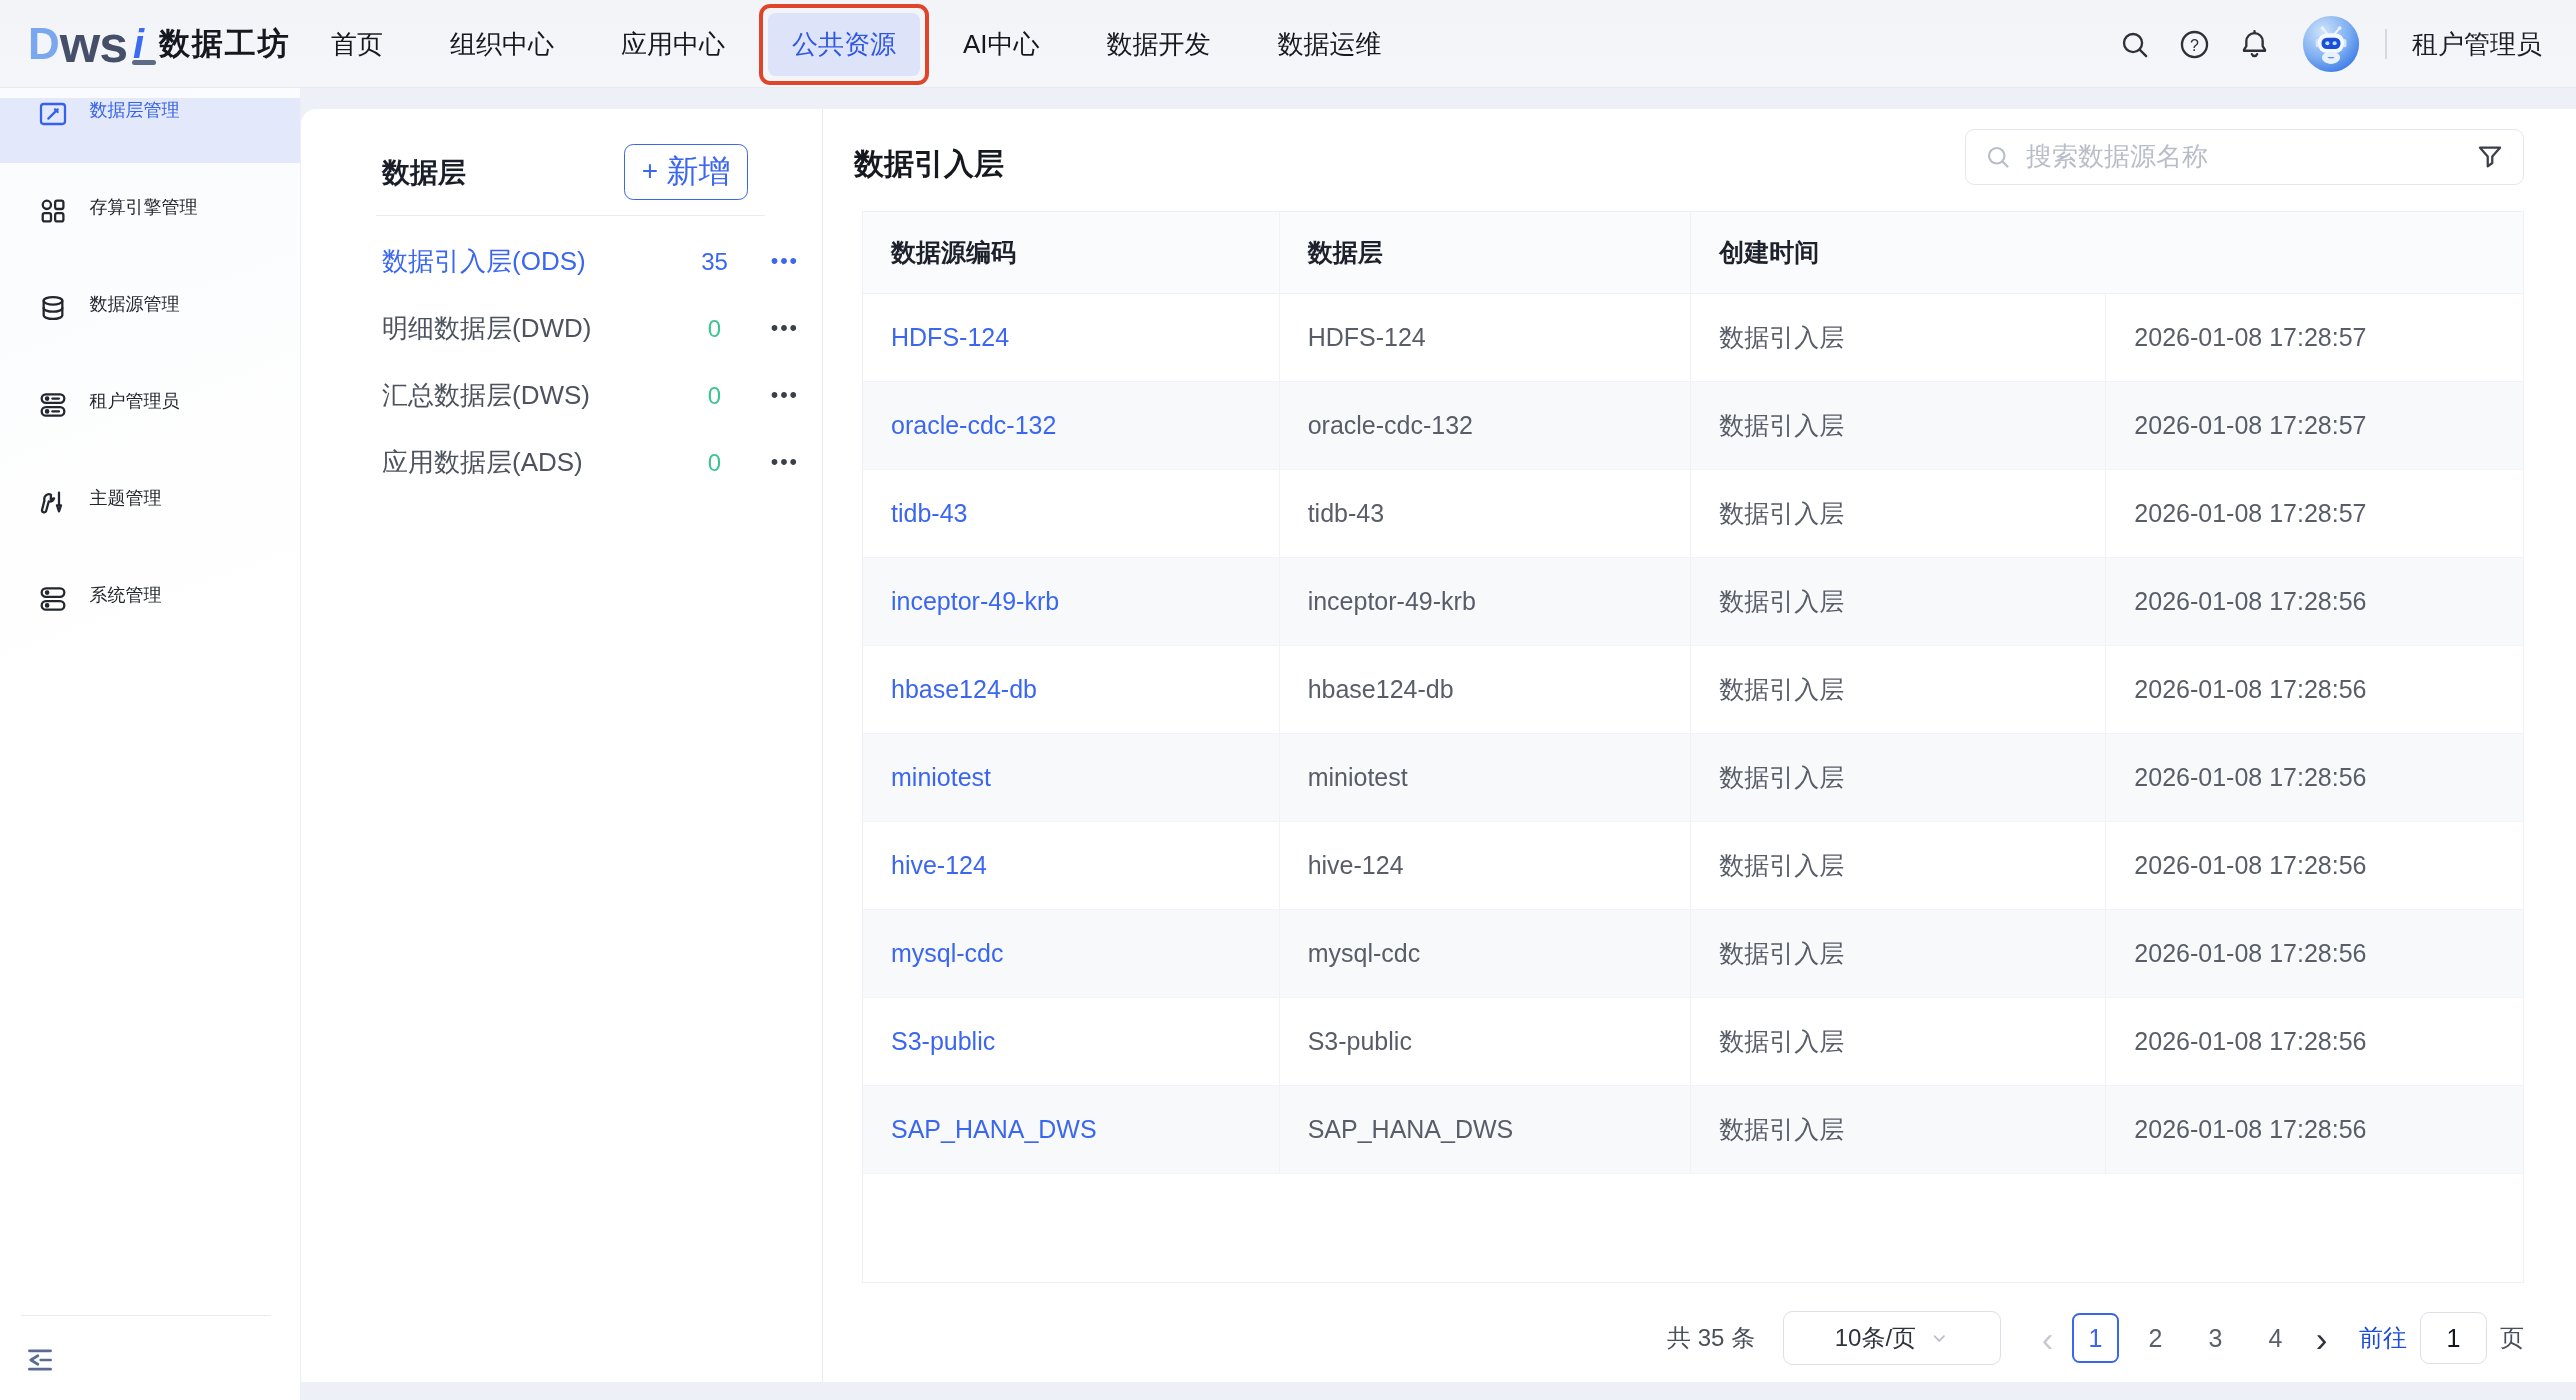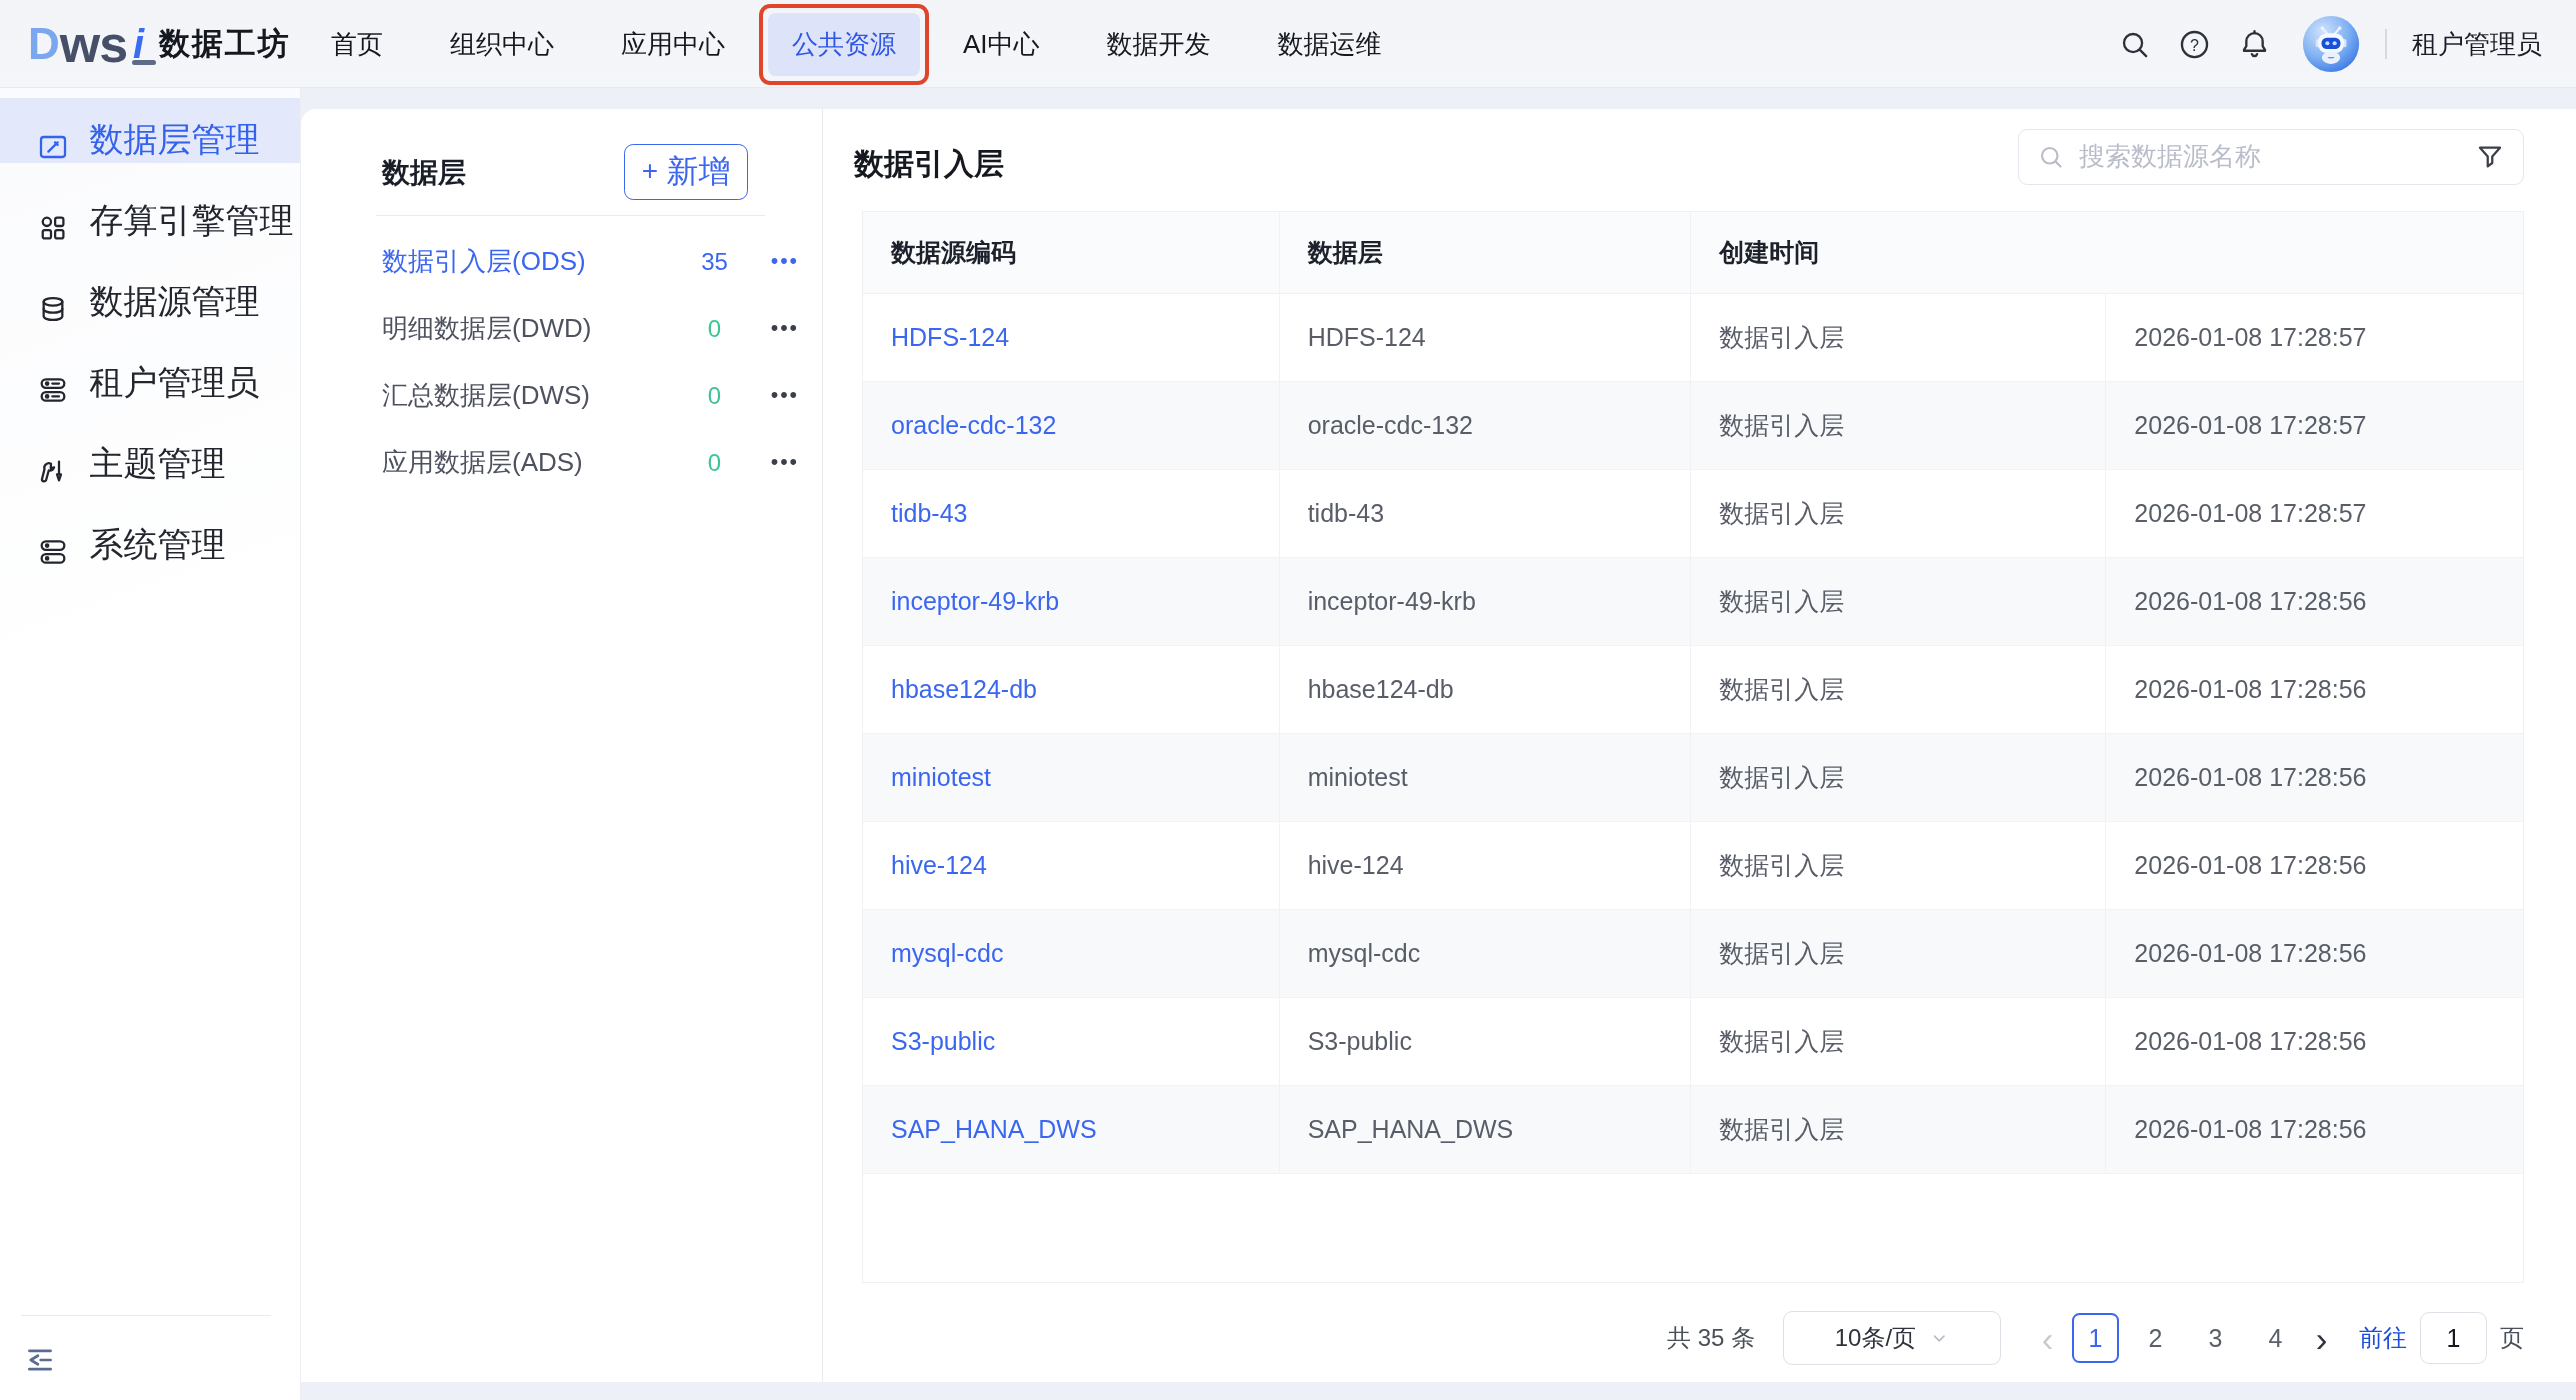--- a/index.html
+++ b/index.html
@@ -26,22 +26,22 @@
   .top-actions { position:absolute; right:34px; top:0; height:88px; display:flex; align-items:center; gap:25px; }
   .tb-icon { width:35px; height:35px; color:#2c3039; cursor:pointer; }
   .tb-icon svg { width:100%; height:100%; stroke:currentColor; fill:none; stroke-width:1.6; stroke-linecap:round; stroke-linejoin:round; }
   .avatar { width:58px; height:58px; border-radius:50%; overflow:hidden; cursor:pointer; margin-left:5.6px; }
   .vdiv { width:1.9px; height:30px; background:#d6d9e0; }
   .username { font-size:26px; color:#1a1d26; }
 
   
   .sidebar { position:absolute; left:0; top:88px; bottom:0; width:301px;
     background:linear-gradient(160deg,#fafbfd,#ffffff 45%); border-right:1.9px solid #eceef3; z-index:20; }
-  .side-item { height:65px; margin-bottom:16px; display:flex; align-items:flex-end; padding-left:37px; gap:20.5px;
-    font-size:34px; color:#23262e; cursor:pointer; }
+  .side-item { height:65px; margin-bottom:32px; display:flex; align-items:flex-start; padding-left:37px; gap:20.5px;
+    font-size:18px; color:#23262e; cursor:pointer; }
   .side-item:first-child { margin-top:10.2px; }
   .side-item.active { background:#e3e9fb; color:#3562ea; }
   .s-icon { width:32px; height:32px; flex:0 0 32px; }
   .s-icon svg { width:100%; height:100%; stroke:currentColor; fill:none; stroke-width:1.7; stroke-linecap:round; stroke-linejoin:round; }
   .side-foot-divider { position:absolute; left:21.4px; right:29px; bottom:85px; border-top:1.9px solid #e8eaef; }
   .collapse-btn { position:absolute; left:23px; bottom:24px; width:34px; height:34px; color:#5b6c94; cursor:pointer; }
   .collapse-btn svg { width:100%; height:100%; stroke:currentColor; fill:none; stroke-width:1.9; stroke-linecap:round; stroke-linejoin:round; }
 
   
   .main-bg { position:absolute; left:301px; top:88px; right:0; bottom:0; background:#edf0f6; }
@@ -58,21 +58,21 @@
   .lp-list { position:absolute; left:81px; right:23px; top:119px; }
   .lp-item { height:67px; display:flex; align-items:center; cursor:pointer; }
   .lp-name { flex:1; font-size:26px; color:#4d525e; }
   .lp-count { width:61px; text-align:center; font-size:24px; color:#3dc493; }
   .lp-more { width:54px; text-align:right; font-size:21.4px; color:#3a3f4a; letter-spacing:1.9px; cursor:pointer; }
   .lp-item.active .lp-name, .lp-item.active .lp-count, .lp-item.active .lp-more { color:#3b66f0; }
 
   
   .content { position:absolute; left:522px; right:0; top:0; bottom:0; }
   .page-title { position:absolute; left:31px; top:35px; font-size:30px; font-weight:700; color:#15181f; }
-  .search-box { position:absolute; right:52px; top:19.6px; width:506px; height:56px; background:#fff;
+  .search-box { position:absolute; right:52px; top:19.6px; width:559px; height:56px; background:#fff;
     border:1.9px solid #e3e6ec; border-radius:9.3px; display:flex; align-items:center; padding:0 17px; }
   .search-glass { width:30px; height:30px; color:#b9bdc9; flex:0 0 30px; }
   .search-glass svg, .filter-ic svg { width:100%; height:100%; stroke:currentColor; fill:none; stroke-width:1.7; stroke-linecap:round; stroke-linejoin:round; }
   .search-input { flex:1; border:none; outline:none; background:transparent; font-size:26px; color:#2a2e38;
     margin-left:13px; font-family:"Liberation Sans", sans-serif; }
   .search-input::placeholder { color:#b9bdc9; }
   .filter-ic { width:32px; height:32px; color:#3a3f4a; flex:0 0 32px; cursor:pointer; }
 
   
   .dtable { position:absolute; left:39px; right:52px; top:102px; height:1072px; border:1.9px solid #eef0f4; }

